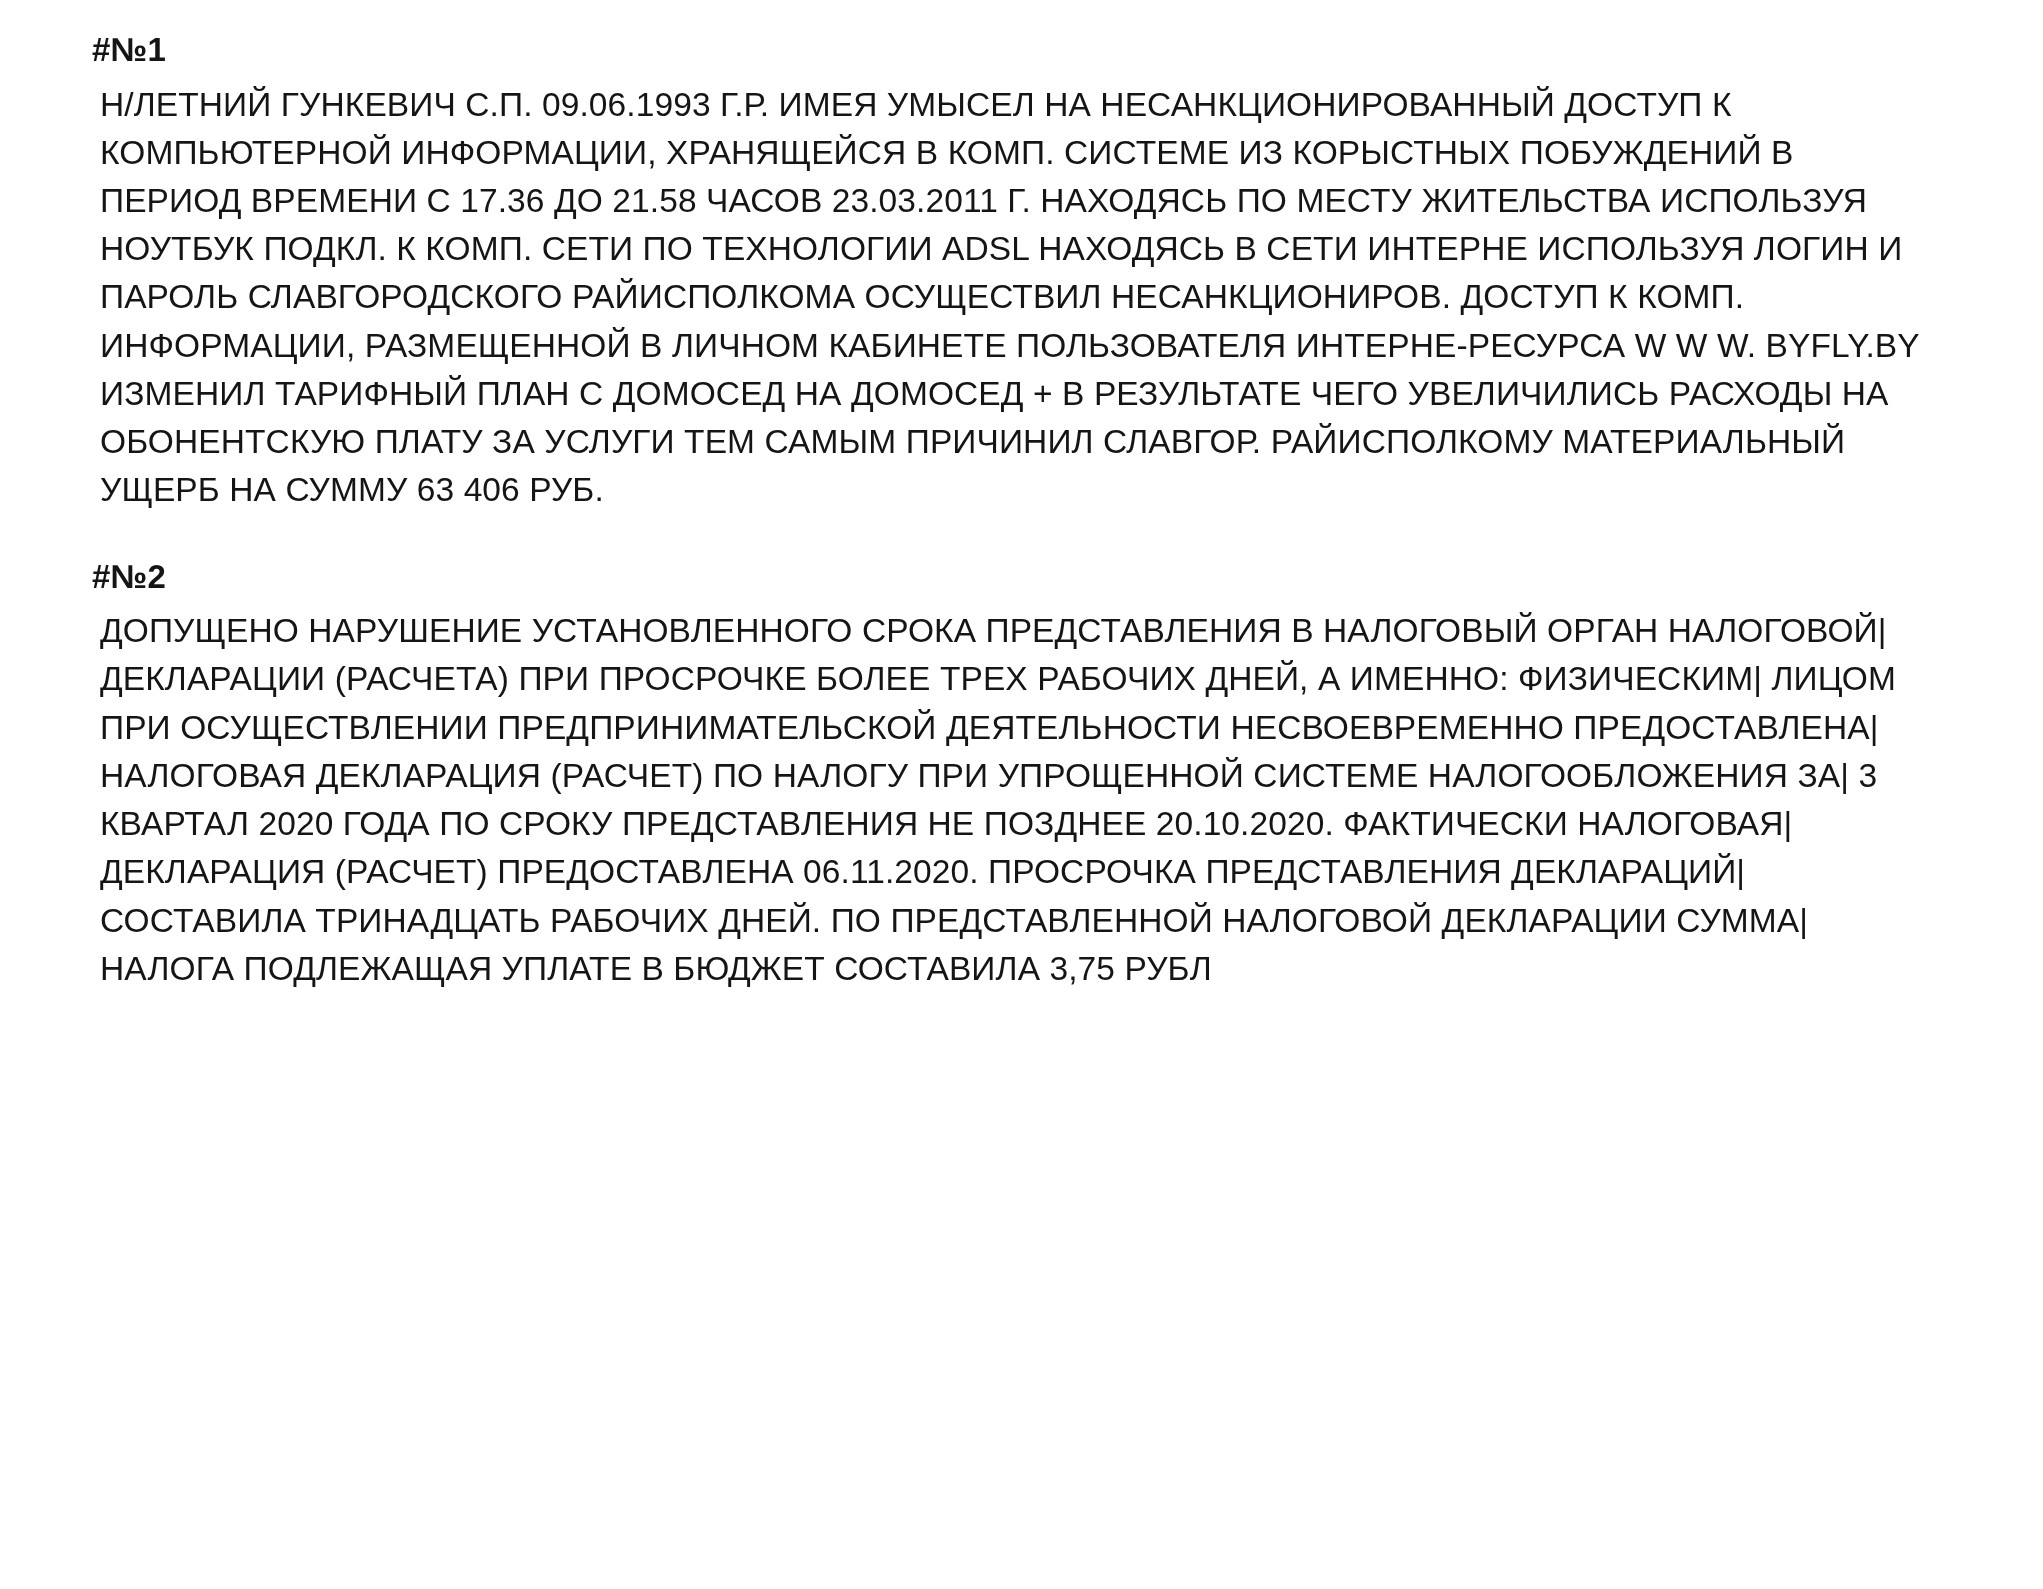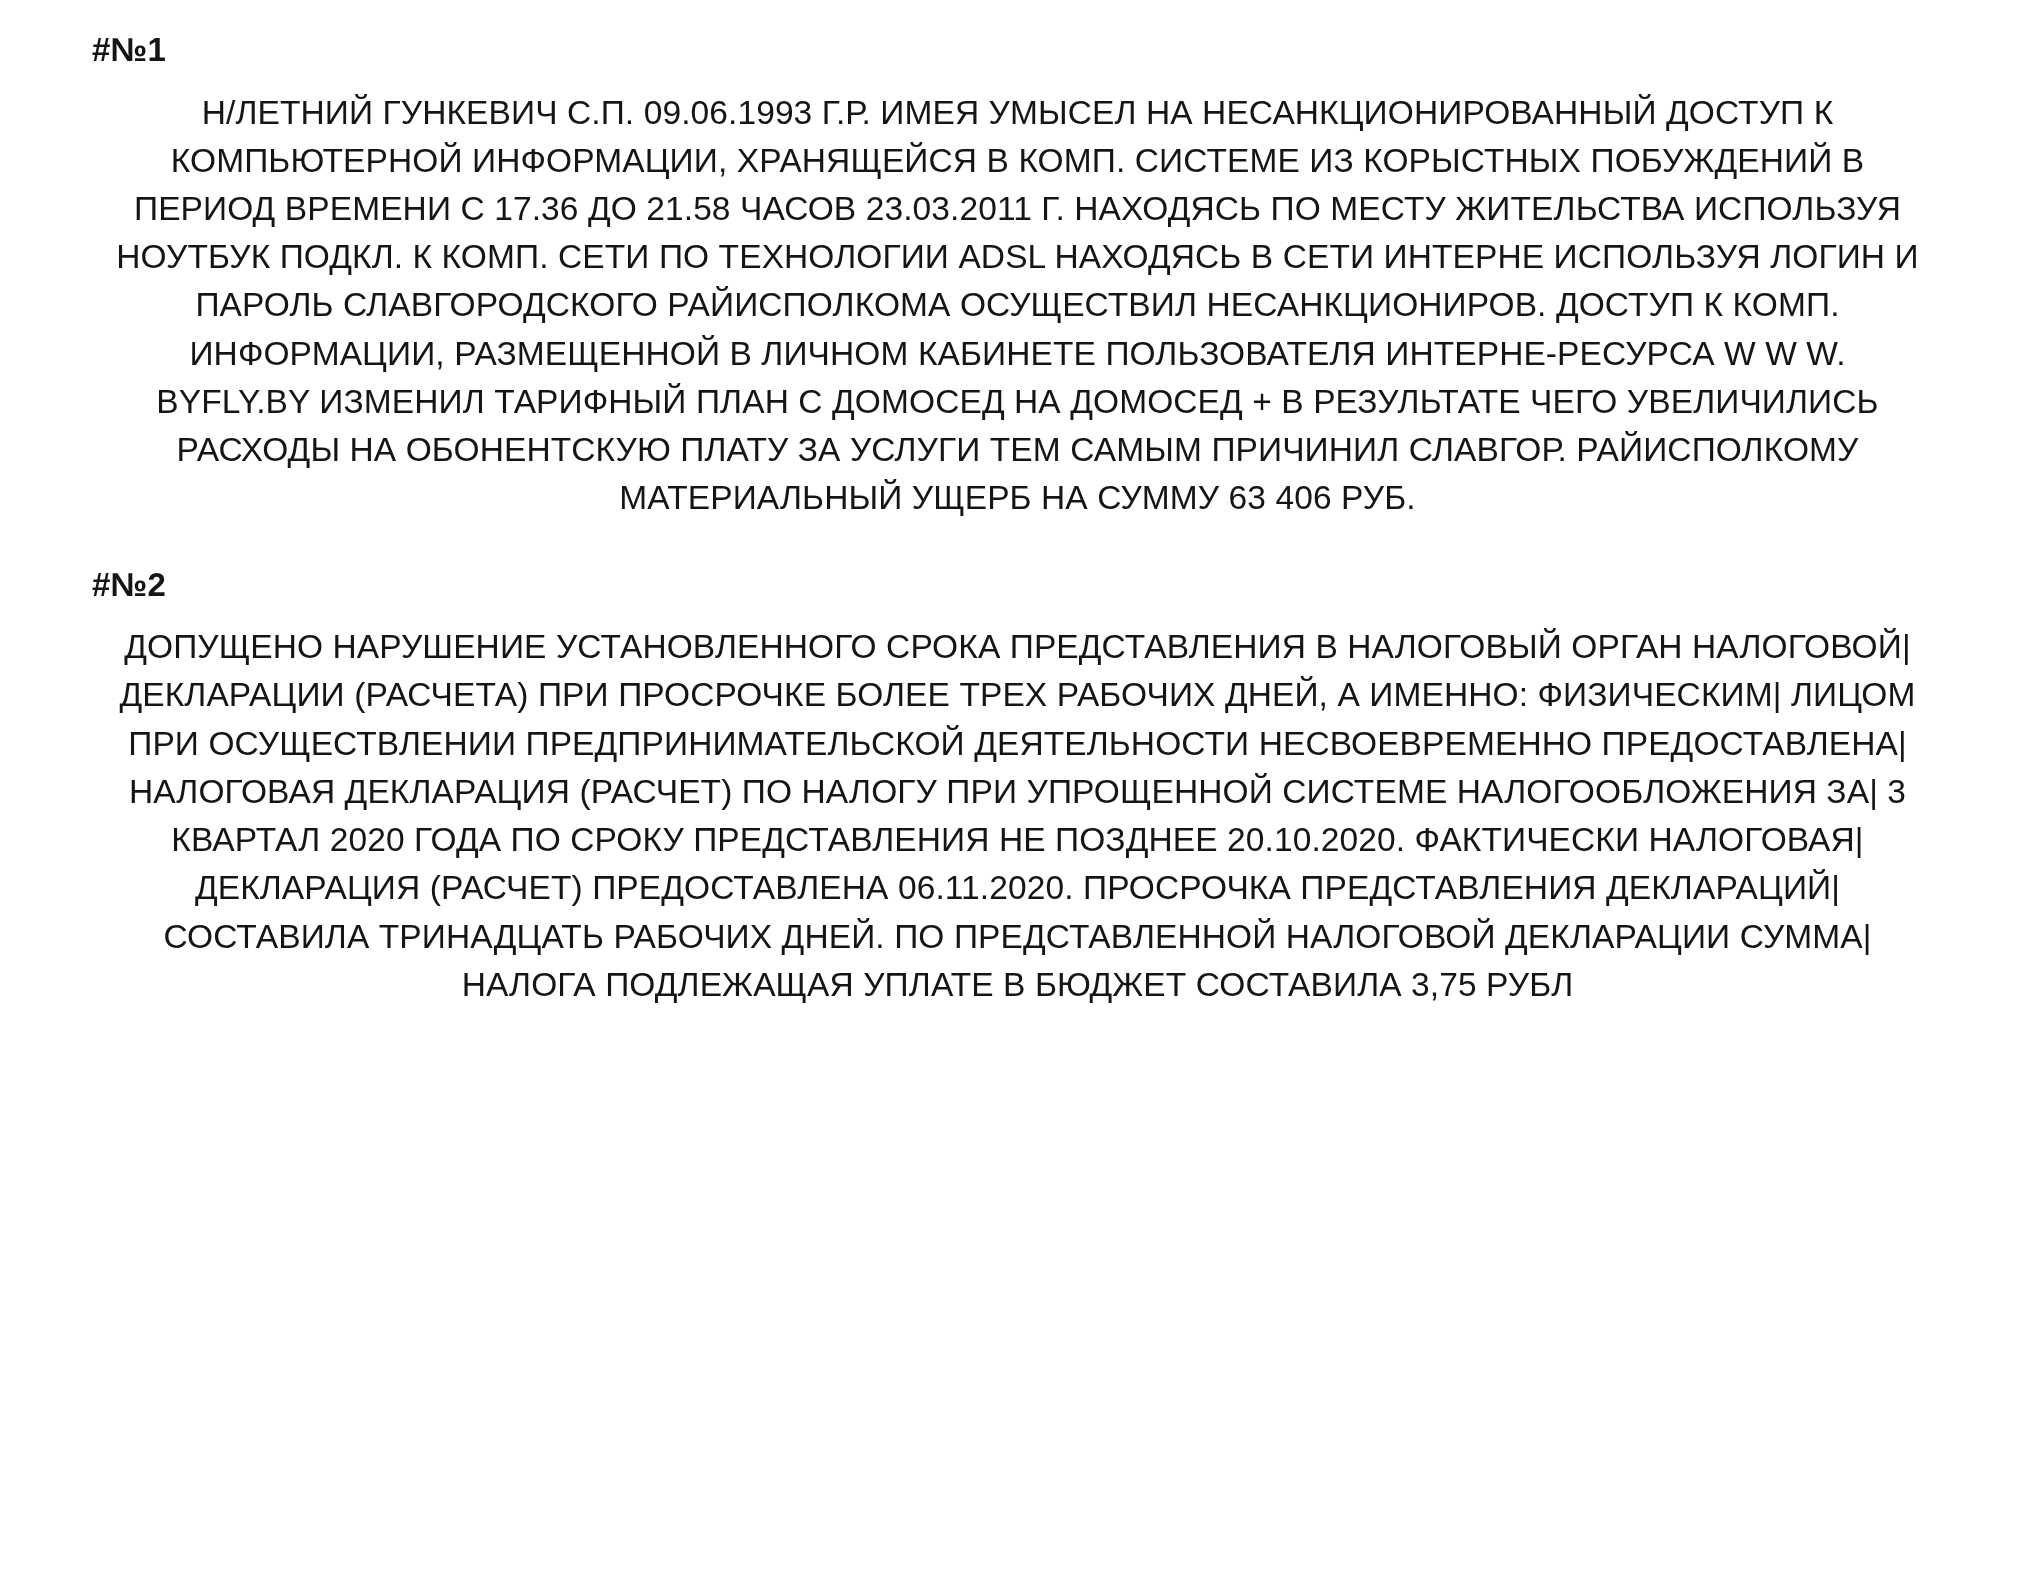--- a/index.html
+++ b/index.html
@@ -27,23 +27,23 @@
   .entry-heading {
     font-size: 33px;
     font-weight: bold;
     line-height: 1.35;
     margin: 0 0 8px 0;
     letter-spacing: 0.2px;
   }
   .entry-body {
     font-size: 33.5px;
     line-height: 1.44;
-    margin: 16px;
+    margin: 8px;
     letter-spacing: 0.1px;
-    text-align: center;
+    text-align: left;
     white-space: pre-wrap;
   }
   .entry + .entry {
     margin-top: 24px;
   }
 </style>
 </head>
 <body>
 
 <div class="page">

